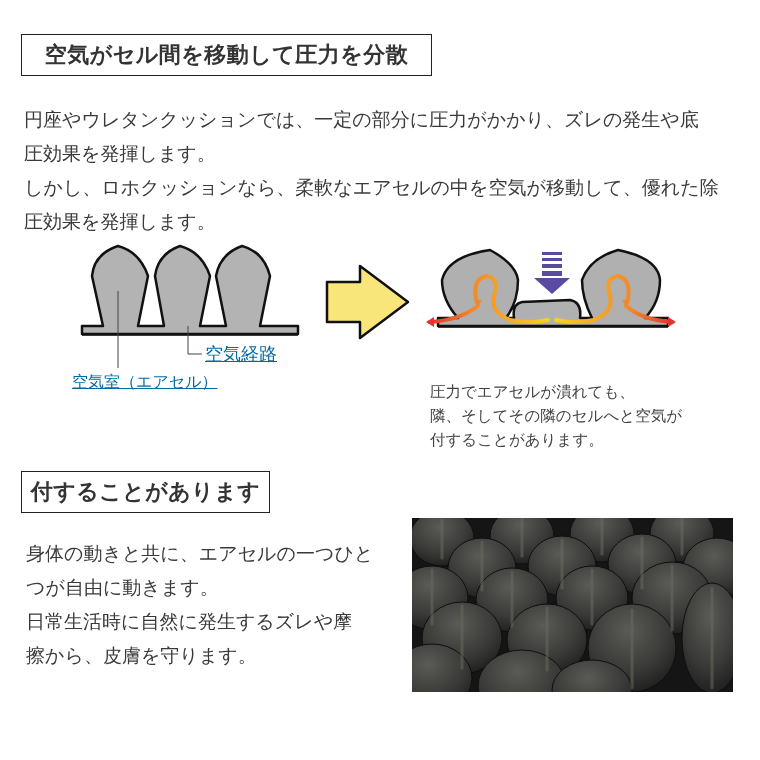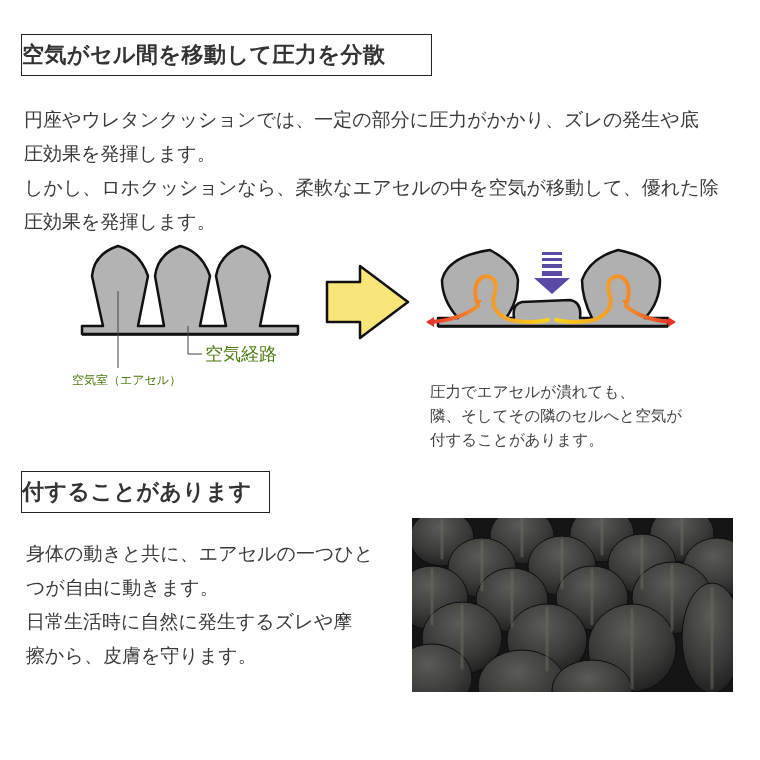--- a/index.html
+++ b/index.html
@@ -1,32 +1,32 @@
 <!DOCTYPE html>
 <html><head>
 <meta charset="utf-8">
 <style>
   html, body { margin: 0; padding: 0; background: #ffffff; }
   body { width: 760px; height: 760px; position: relative; overflow: hidden;
          font-family: "DejaVu Sans", "Liberation Sans", sans-serif; color: #333333; }
   .heading-box { position: absolute; border: 1.5px solid #222; background: #fff;
          font-weight: bold; font-size: 22px; color: #333; letter-spacing: 0.5px;
-         display: flex; align-items: center; justify-content: flex-start; box-sizing: border-box; }
+         display: flex; align-items: center; justify-content: center; box-sizing: border-box; }
   #h1 { left: 21px; top: 34px; width: 411px; height: 42px; }
   #h2 { left: 21px; top: 471px; width: 249px; height: 42px; }
   .para { position: absolute; font-size: 19px; line-height: 34px; color: #3a3a3a; margin: 4px; }
   #p1 { left: 20px; top: 98px; width: 730px; }
   #p2 { left: 22px; top: 532px; width: 370px; }
   .para .line { display: block; white-space: nowrap; }
   .diagram { position: absolute; }
   #diag-left { left: 70px; top: 236px; width: 340px; height: 170px; }
   #diag-right { left: 420px; top: 240px; width: 260px; height: 100px; }
-  .caption { position: absolute; font-size: 16px; color: #4d7c0f; white-space: nowrap; }
+  .caption { position: absolute; font-size: 16px; color: #0369a1; white-space: nowrap; text-decoration: underline; }
   #cap-air-path { left: 205px; top: 342px; font-size: 18px; }
-  #cap-air-cell { left: 72px; top: 372px; font-size: 12px; }
+  #cap-air-cell { left: 72px; top: 372px; font-size: 16px; }
   #right-caption { position: absolute; left: 430px; top: 344px; font-size: 15.5px; line-height: 24px; color: #444; margin-top: 36px; }
   #right-caption .line { display: block; white-space: nowrap; }
   #photo { position: absolute; left: 412px; top: 518px; width: 321px; height: 174px; background: #1a1a1a; overflow: hidden; }
 </style>
 </head>
 <body>
 
 <div id="h1" class="heading-box">
   <span>空気がセル間を移動して圧力を分散</span>
 </div>

